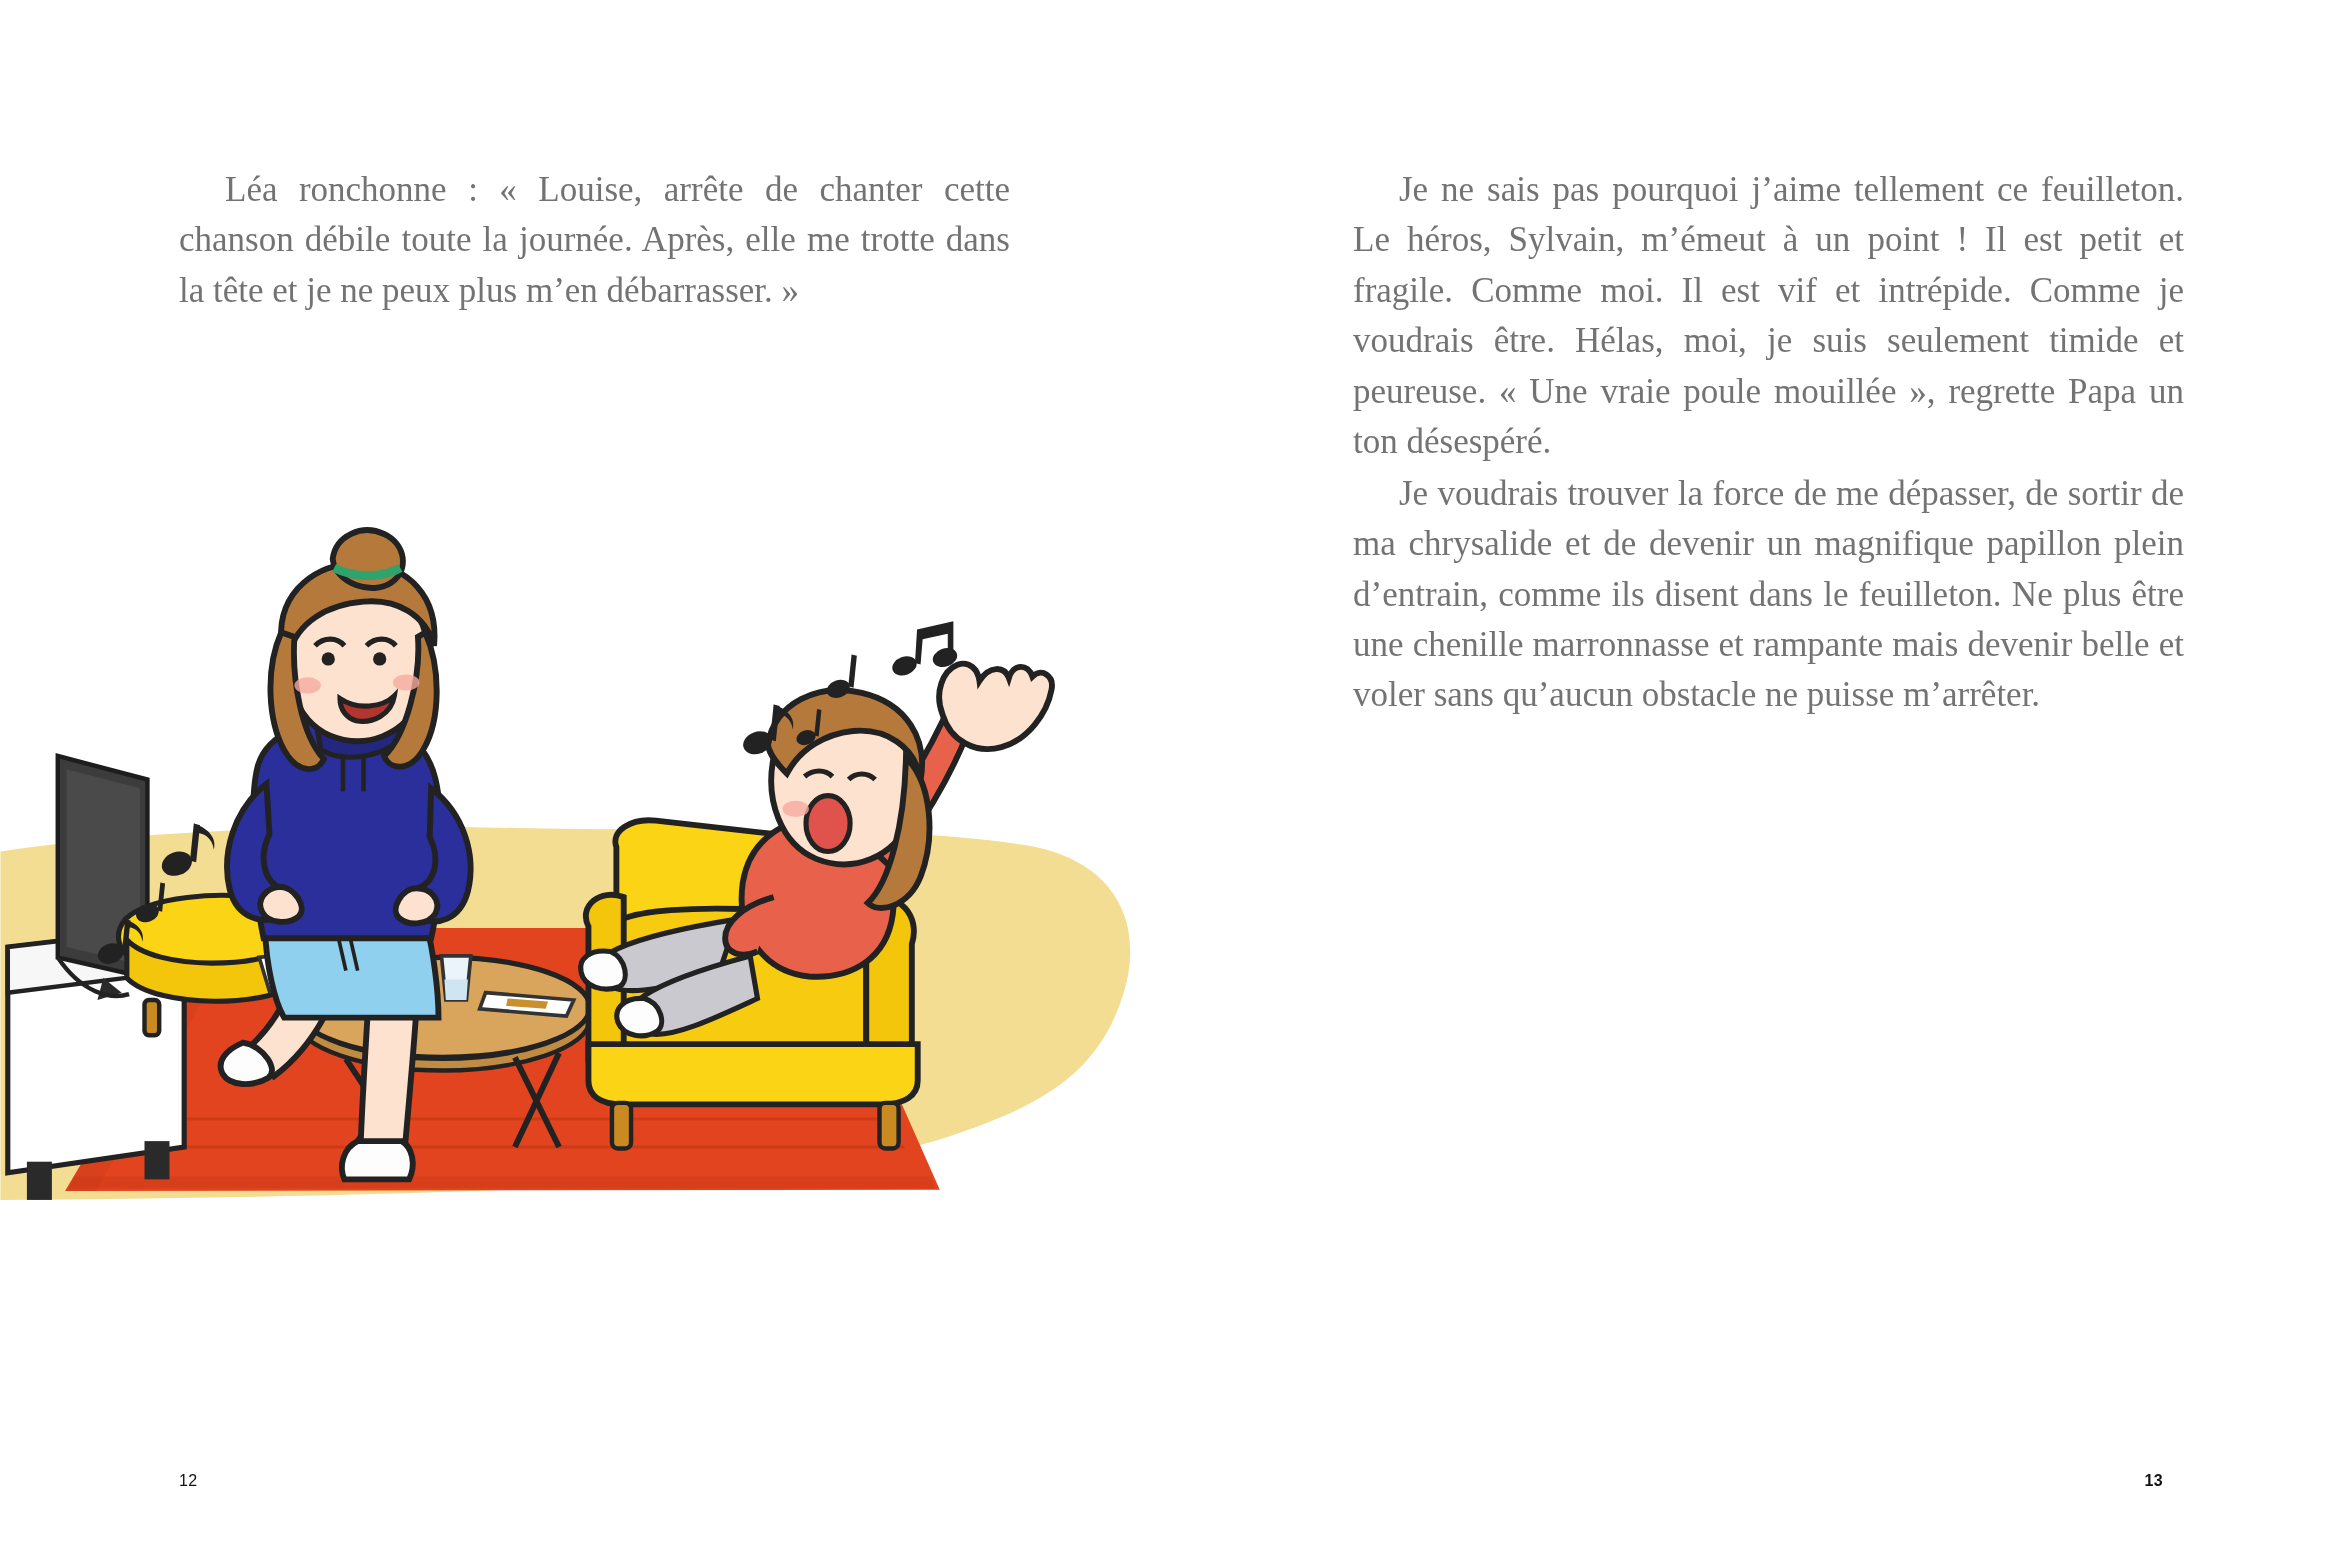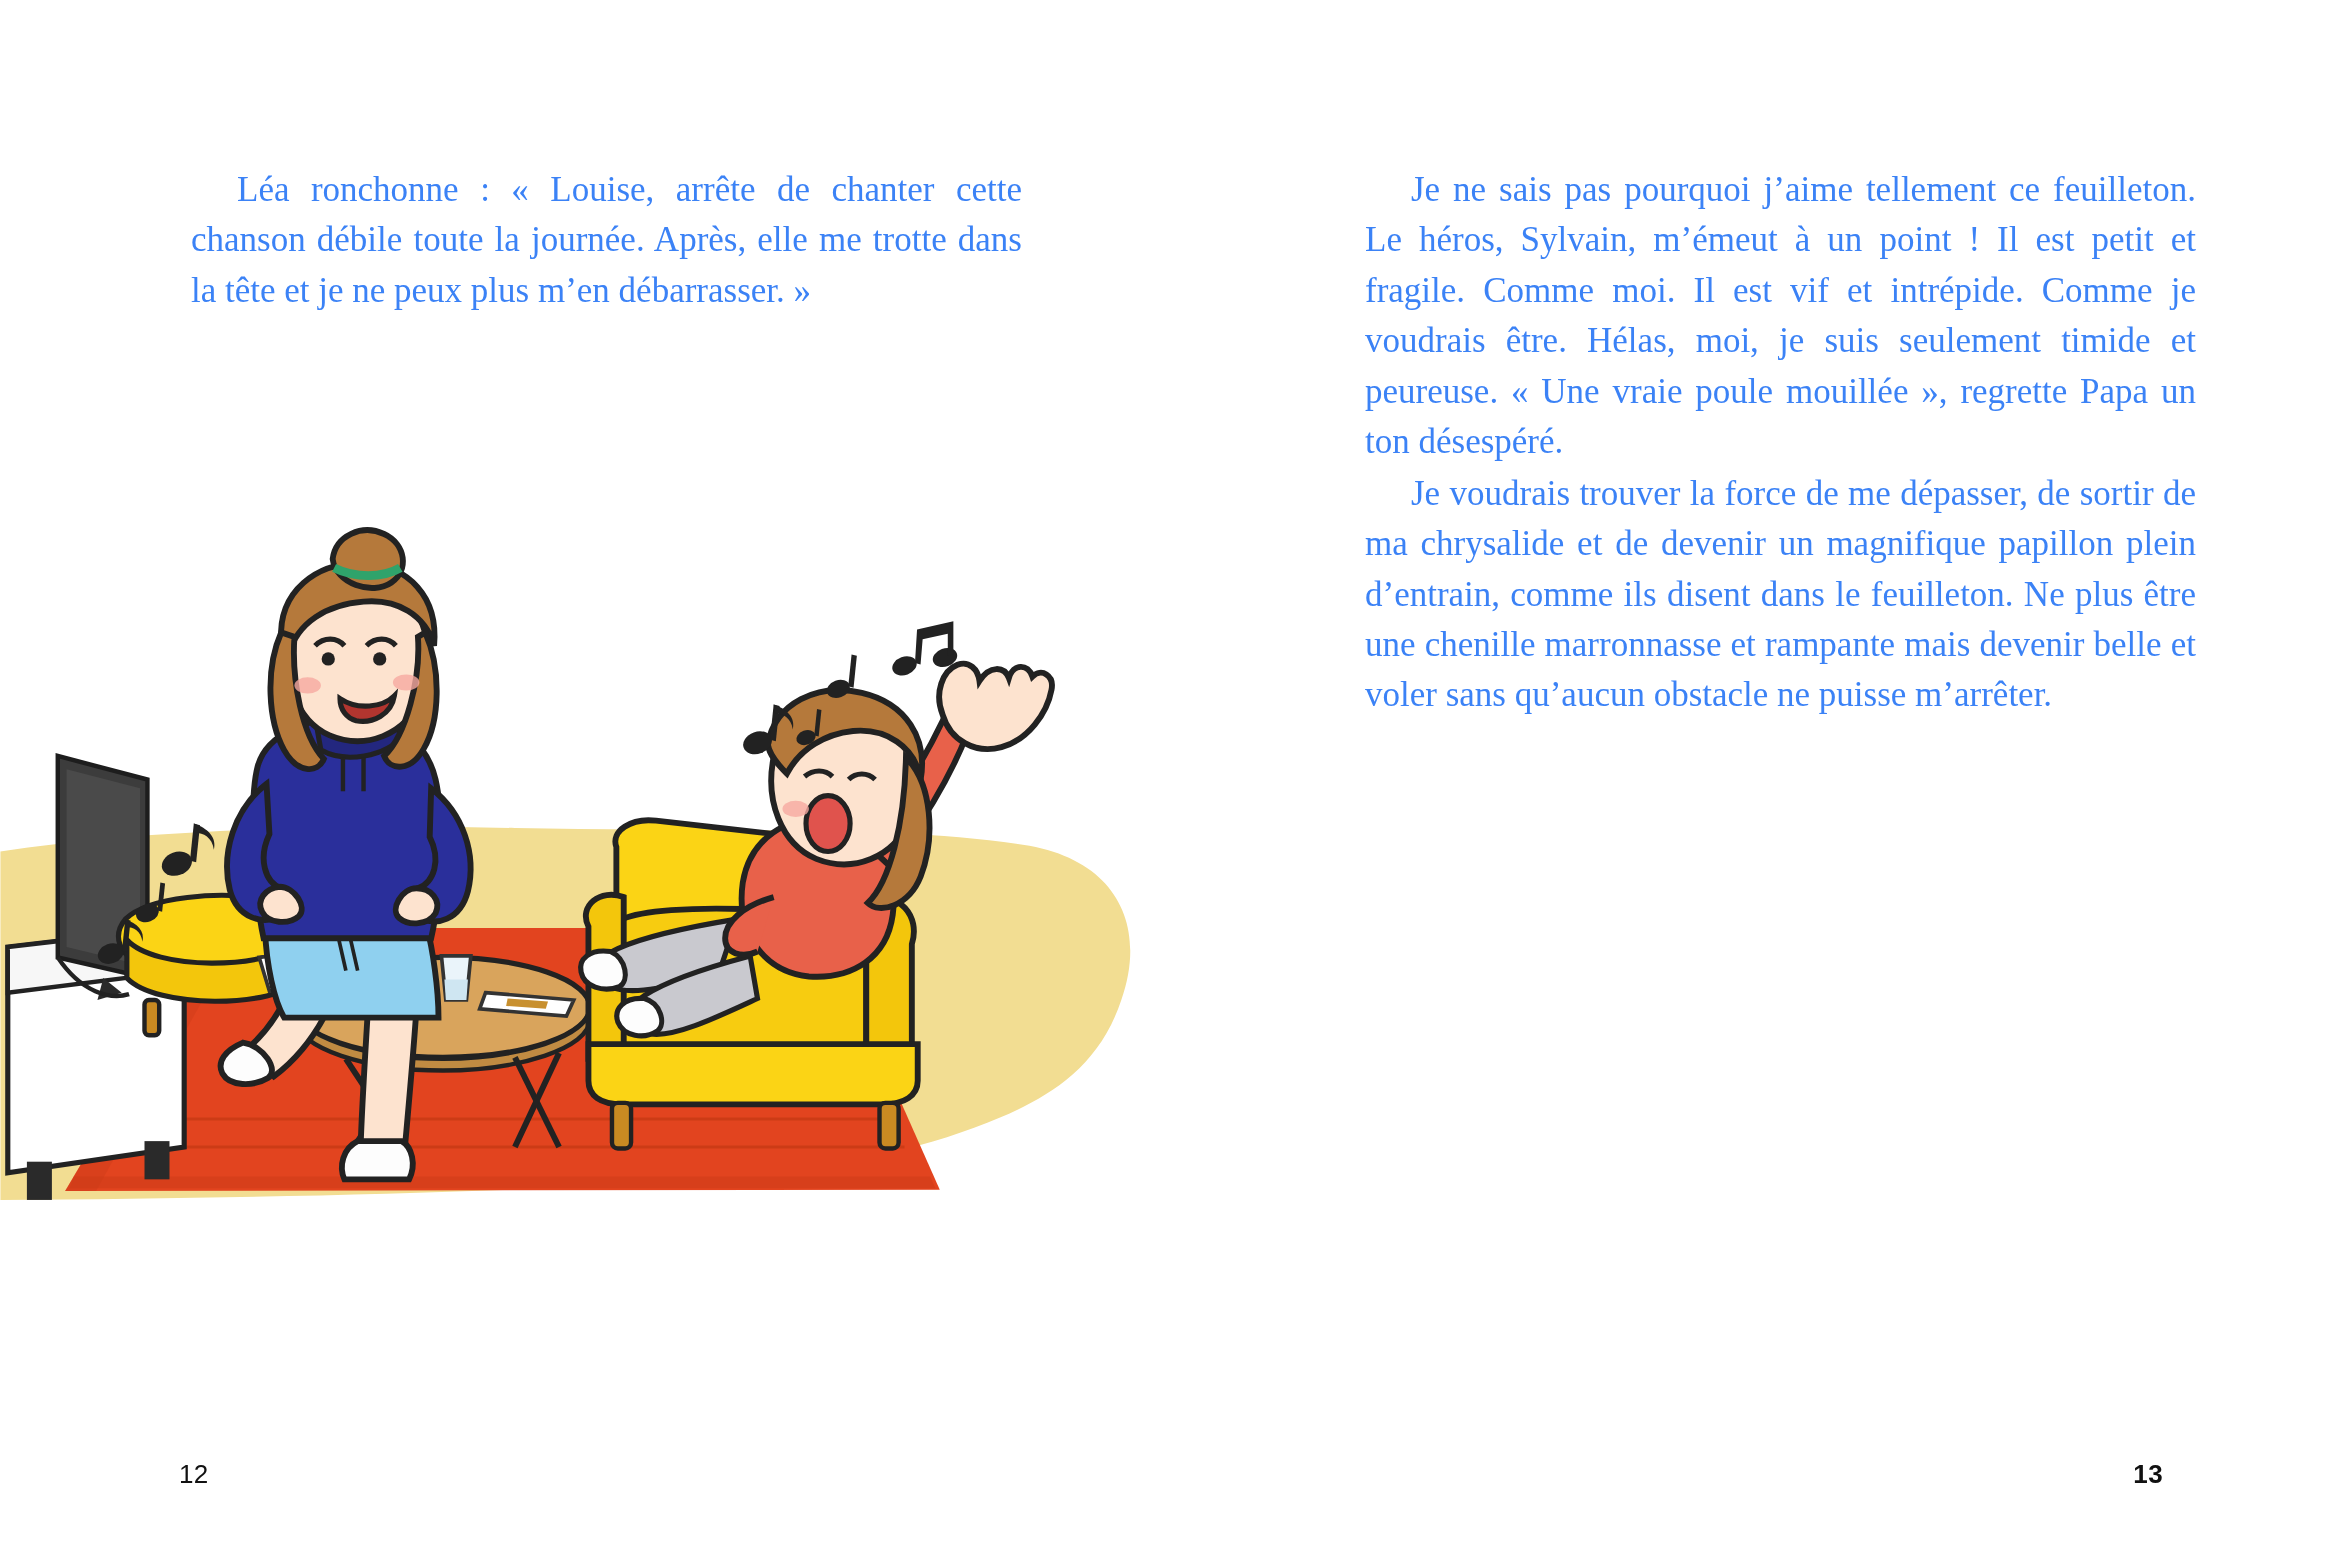--- a/index.html
+++ b/index.html
@@ -28,38 +28,37 @@
   }
   .page-left  { padding: 0; }
   .page-right { padding: 0; }
 
   .text-col {
     position: absolute;
     font-size: 35px;
     line-height: 1.44;
     text-align: justify;
     text-justify: inter-word;
-    color: #3b82f6;
-    margin-left: 12px;
+    color: #737373;
   }
   .left-text {
     left: 179px;
     top: 165px;
     width: 831px;
   }
   .text-col p {
     margin: 0 0 0 0;
     text-indent: 46px;
   }
   .text-col p + p { margin-top: 1.5px; font-family: Liberation Serif, serif; }
 
   .page-number {
     position: absolute;
     bottom: 71px;
-    font-size: 26px;
+    font-size: 16px;
     font-family: "Liberation Sans", sans-serif;
     color: #111;
     letter-spacing: 0.4px;
   }
   .page-number.left  { left: 179px; }
   .page-number.right { right: 179px; font-weight: bold; }
 
   
   .illustration {
     position: absolute;

